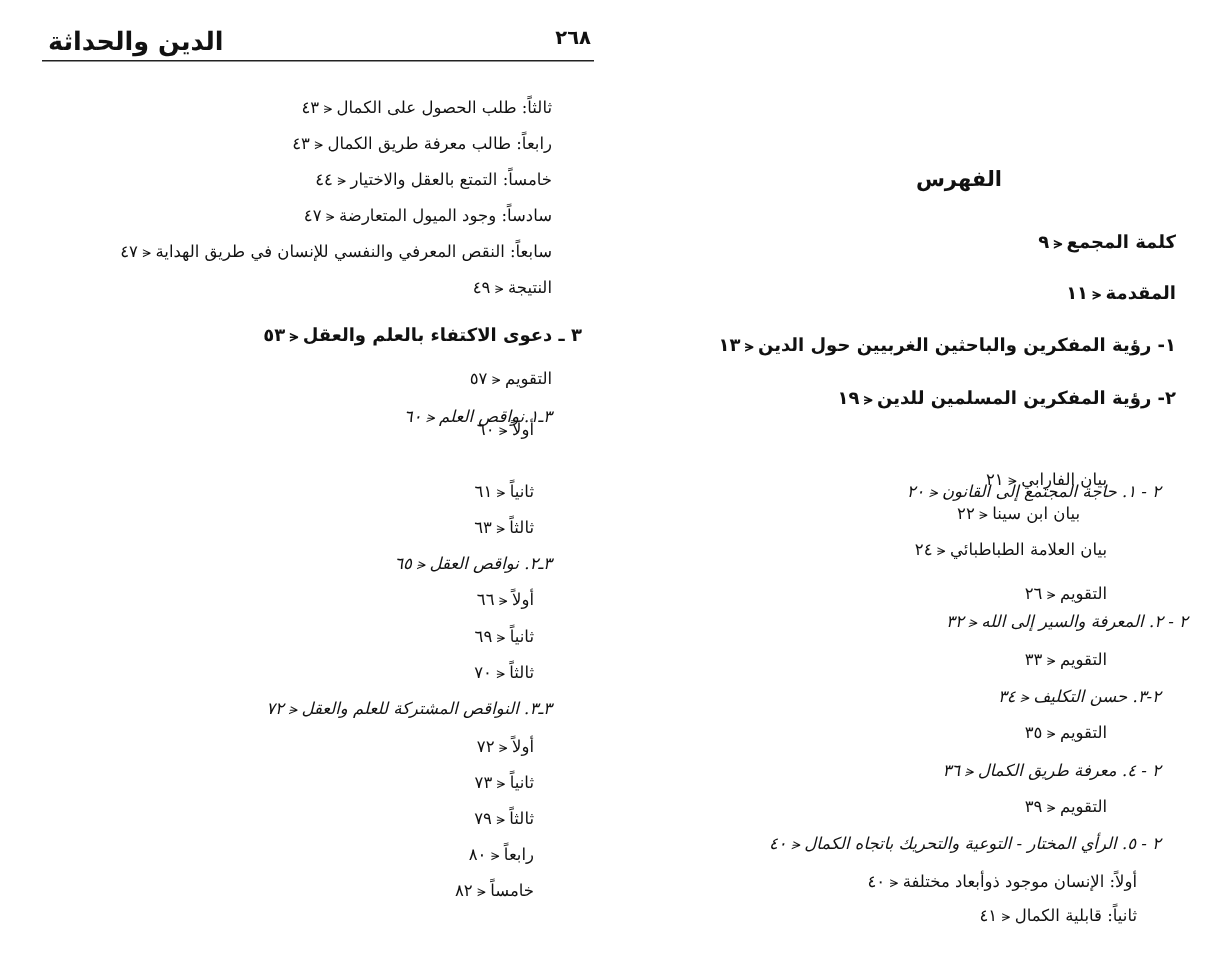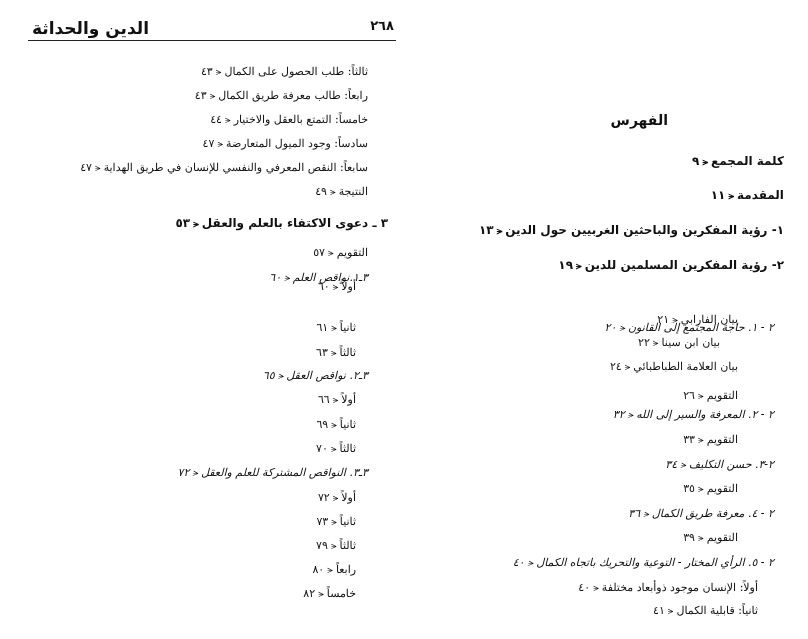--- a/index.html
+++ b/index.html
@@ -78,21 +78,21 @@
   <div id="right-entries">
       <div class="line bold" style="right: 24px; top: 153px;"><span>كلمة المجمع</span><span class="arrow">⪪</span><span>٩</span></div>
       <div class="line bold" style="right: 24px; top: 187px;"><span>المقدمة</span><span class="arrow">⪪</span><span>١١</span></div>
       <div class="line bold" style="right: 24px; top: 222px;"><span>١- رؤية المفكرين والباحثين الغربيين حول الدين</span><span class="arrow">⪪</span><span>١٣</span></div>
       <div class="line bold" style="right: 24px; top: 257px;"><span>٢- رؤية المفكرين المسلمين للدين</span><span class="arrow">⪪</span><span>١٩</span></div>
       <div class="line italic" style="right: 34px; top: 288px; margin-top: 32px;"><span>٢ - ١. حاجة المجتمع إلى القانون</span><span class="arrow">⪪</span><span>٢٠</span></div>
       <div class="line" style="right: 70px; top: 312px;"><span>بيان الفارابي</span><span class="arrow">⪪</span><span>٢١</span></div>
       <div class="line" style="right: 88px; top: 335px;"><span>بيان ابن سينا</span><span class="arrow">⪪</span><span>٢٢</span></div>
       <div class="line" style="right: 70px; top: 359px;"><span>بيان العلامة الطباطبائي</span><span class="arrow">⪪</span><span>٢٤</span></div>
       <div class="line" style="right: 70px; top: 388px;"><span>التقويم</span><span class="arrow">⪪</span><span>٢٦</span></div>
-      <div class="line italic" style="right: 34px; top: 407px; margin-left: 48px;"><span>٢ - ٢. المعرفة والسير إلى الله</span><span class="arrow">⪪</span><span>٣٢</span></div>
+      <div class="line italic" style="right: 16px; top: 407px; margin-left: 48px;"><span>٢ - ٢. المعرفة والسير إلى الله</span><span class="arrow">⪪</span><span>٣٢</span></div>
       <div class="line" style="right: 70px; top: 432px;"><span>التقويم</span><span class="arrow">⪪</span><span>٣٣</span></div>
       <div class="line italic" style="right: 34px; top: 457px;"><span>٢-٣. حسن التكليف</span><span class="arrow">⪪</span><span>٣٤</span></div>
       <div class="line" style="right: 70px; top: 481px;"><span>التقويم</span><span class="arrow">⪪</span><span>٣٥</span></div>
       <div class="line italic" style="right: 34px; top: 506px;"><span>٢ - ٤. معرفة طريق الكمال</span><span class="arrow">⪪</span><span>٣٦</span></div>
       <div class="line" style="right: 70px; top: 530px;"><span>التقويم</span><span class="arrow">⪪</span><span>٣٩</span></div>
       <div class="line italic" style="right: 34px; top: 555px;"><span>٢ - ٥. الرأي المختار - التوعية والتحريك باتجاه الكمال</span><span class="arrow">⪪</span><span>٤٠</span></div>
       <div class="line" style="right: 50px; top: 580px;"><span>أولاً: الإنسان موجود ذوأبعاد مختلفة</span><span class="arrow">⪪</span><span>٤٠</span></div>
       <div class="line" style="right: 50px; top: 603px;"><span>ثانياً: قابلية الكمال</span><span class="arrow">⪪</span><span>٤١</span></div>
     </div>
 </div>

